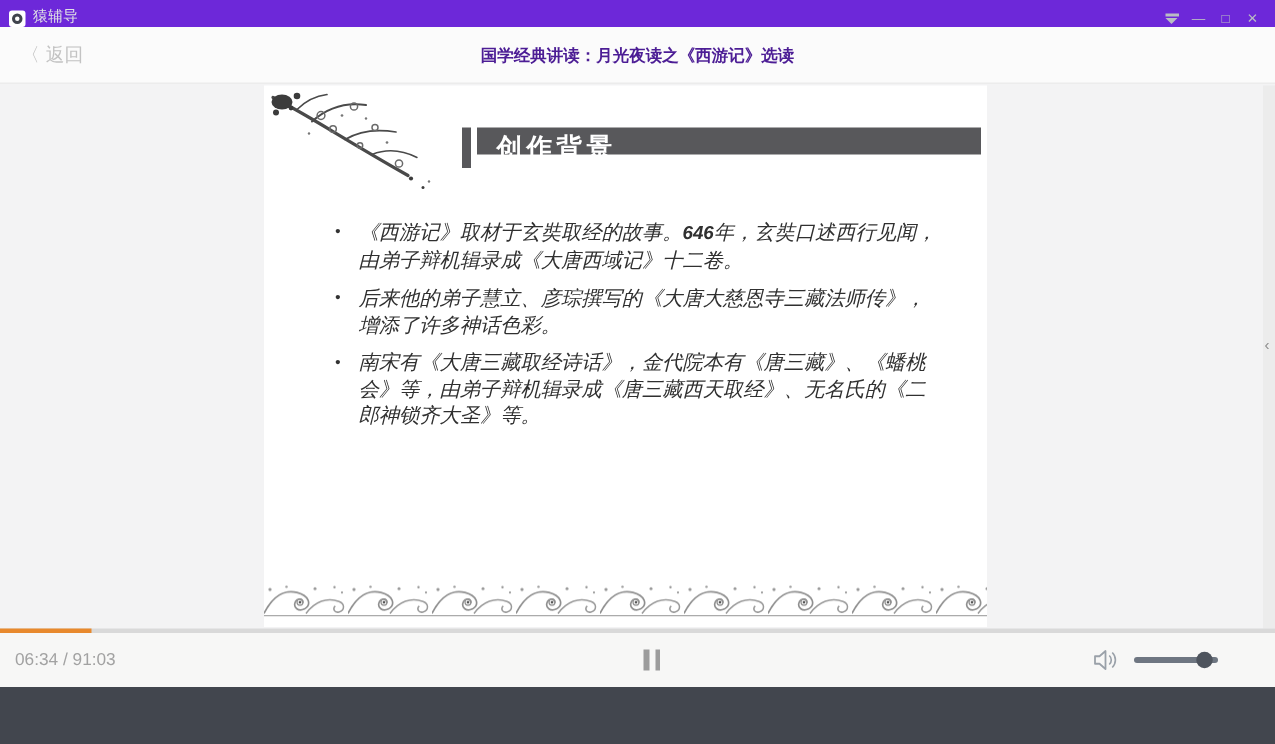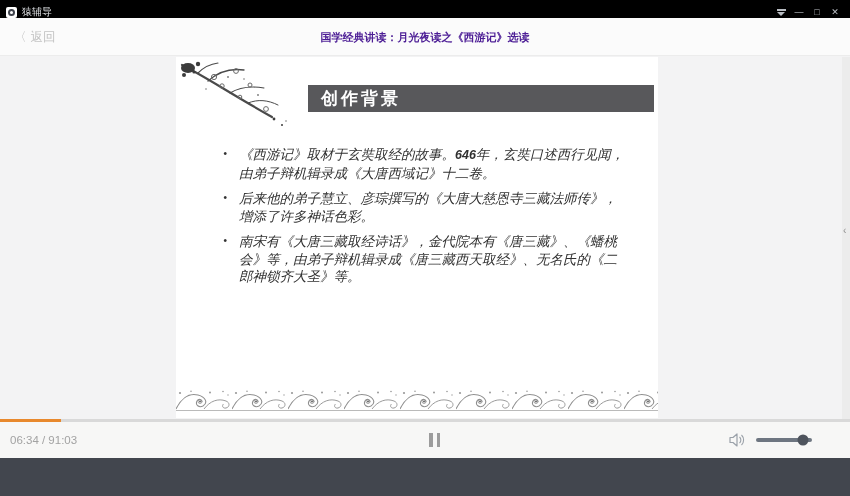--- a/index.html
+++ b/index.html
@@ -1,39 +1,39 @@
 <!DOCTYPE html>
 <html><head>
 <meta charset="utf-8">
 <style>
   * { margin:0; padding:0; box-sizing:border-box; }
   html,body { width:850px; height:496px; overflow:hidden; font-family:"Liberation Sans","DejaVu Sans",sans-serif; background:#f3f3f4; }
   .stage { position:relative; width:850px; height:496px; }
 
   
-  .titlebar { position:absolute; top:0; left:0; right:0; height:18px; background:#000000; display:flex; align-items:center; padding:12px 6px; }
+  .titlebar { position:absolute; top:0; left:0; right:0; height:18px; background:#6d28d9; display:flex; align-items:center; padding:12px 6px; }
   .logo { width:11px; height:11px; background:#fff; border-radius:2px; display:flex; align-items:center; justify-content:center; margin-right:5px; flex:0 0 auto; }
   .logo-ring { width:7px; height:7px; border:2px solid #40444d; border-radius:50%; }
   .app-name { color:#dfe1e4; font-size:10px; line-height:18px; }
   .win-controls { margin-left:auto; display:flex; align-items:center; }
   .win-btn { width:18px; height:18px; display:flex; align-items:center; justify-content:center; color:#b9bdc3; font-size:9px; cursor:pointer; }
   .tray-icon { display:flex; flex-direction:column; align-items:center; }
   .tray-bar { width:9px; height:2px; background:#b9bdc3; margin-bottom:1px; }
   .tray-tri { width:0; height:0; border-left:4px solid transparent; border-right:4px solid transparent; border-top:4px solid #b9bdc3; }
 
   
   .navbar { position:absolute; top:18px; left:0; right:0; height:38px; background:#fbfbfb; border-bottom:1px solid #ececec; }
   .back-btn { position:absolute; left:14px; top:50%; transform:translateY(-50%); color:#c3c3c3; font-size:12.5px; display:flex; align-items:center; gap:4px; cursor:pointer; }
   .nav-title { position:absolute; left:50%; top:50%; transform:translate(-50%,-50%); color:#4c1d95; font-size:11px; font-weight:700; white-space:nowrap; }
 
   
   .content { position:absolute; top:57px; left:0; right:0; height:362px; background:#f3f3f4; }
   .slide { position:absolute; left:176px; top:0; width:482px; height:361px; background:#ffffff; }
   .blossom { position:absolute; left:2px; top:2px; }
-  .slide-header { position:absolute; left:132px; top:28px; right:4px; height:18px; display:flex;flex-direction:column; }
+  .slide-header { position:absolute; left:132px; top:28px; right:4px; height:18px; display:flex; }
   .header-accent { width:6px; height:27px; background:#58585b; margin-right:4px; }
   .header-bar { flex:1; background:#58585b; color:#ffffff; font-size:17px; font-weight:bold; letter-spacing:3px; line-height:27px; padding-left:13px; }
   .bullets { position:absolute; left:46px; top:89px; width:404px; list-style:none; font-family:"Liberation Serif","DejaVu Serif",serif; font-size:13.5px; line-height:17.5px; color:#303030; }
   .bullets li { position:relative; padding-left:17px; margin-bottom:8px;font-style:italic; }
   .bullets li::before { content:"\2022"; position:absolute; left:1px; top:0; font-size:12px; color:#333; }
   .bullets b { font-family:"Liberation Sans",sans-serif; font-size:12.5px; }
   .wave-strip { position:absolute; left:0; right:0; bottom:6px; height:23px; }
 
   
   .panel-toggle { position:absolute; right:0; top:0; width:8px; height:362px; background:#ececec; cursor:pointer; }

